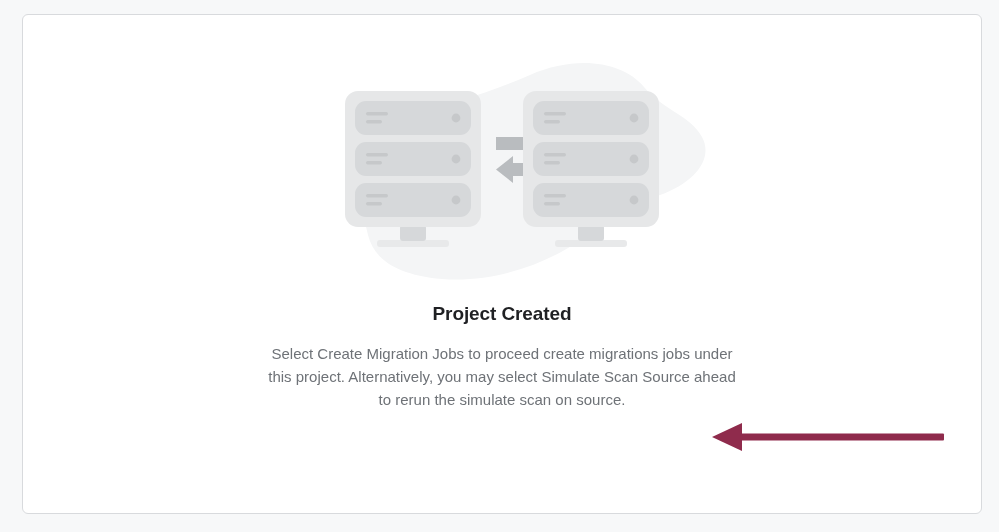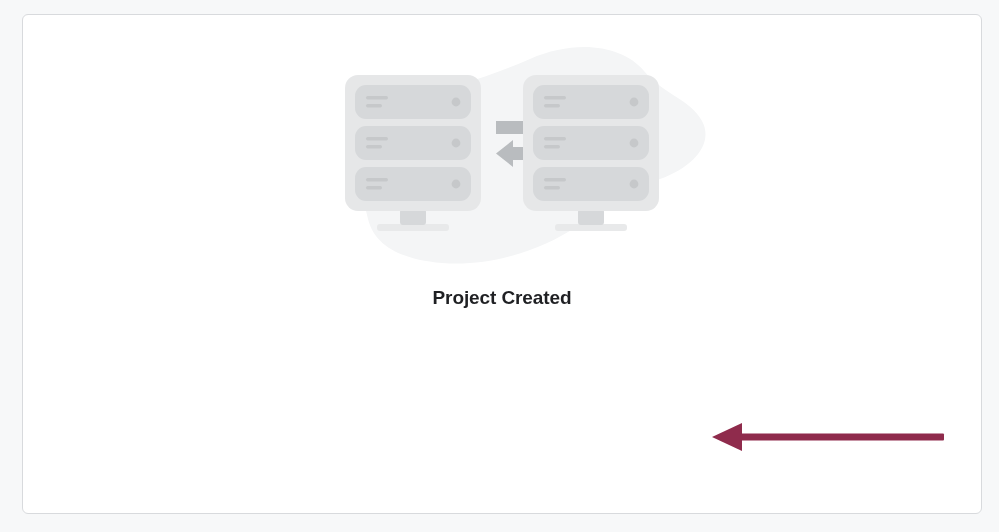--- a/index.html
+++ b/index.html
@@ -25,21 +25,21 @@
     background: #ffffff;
     border: 1px solid #d8dadd;
     border-radius: 6px;
     box-sizing: border-box;
     overflow: hidden;
   }
 
   .card-inner {
     position: absolute;
     left: 0;
-    top: 0;
+    top: 16px;
     width: 100%;
     height: 100%;
     display: flex;
     flex-direction: column;
     align-items: center;
   }
 
   
   .illustration {
     position: relative;
@@ -200,20 +200,21 @@
             <rect x="252" y="149" width="16" height="3.4" rx="1.7" fill="#c6c8ca"></rect>
             <circle cx="342" cy="147" r="4.4" fill="#c6c8ca"></circle>
           </g>
         </g>
 
       </svg>
     </div>
 
     <h2 class="empty-title">Project Created</h2>
 
+    <p class="empty-desc">Select Create Migration Jobs to proceed create migrations jobs under this project. Alternatively, you may select Simulate Scan Source ahead to rerun the simulate scan on source.</p>
 
 
   </div>
 </div>
 
 <div class="annotation-arrow">
   <svg viewBox="0 0 240 38" xmlns="http://www.w3.org/2000/svg">
     <g fill="#8f2b4c">
 
       <path d="M 4 19 L 34 5 L 34 33 Z"></path>

